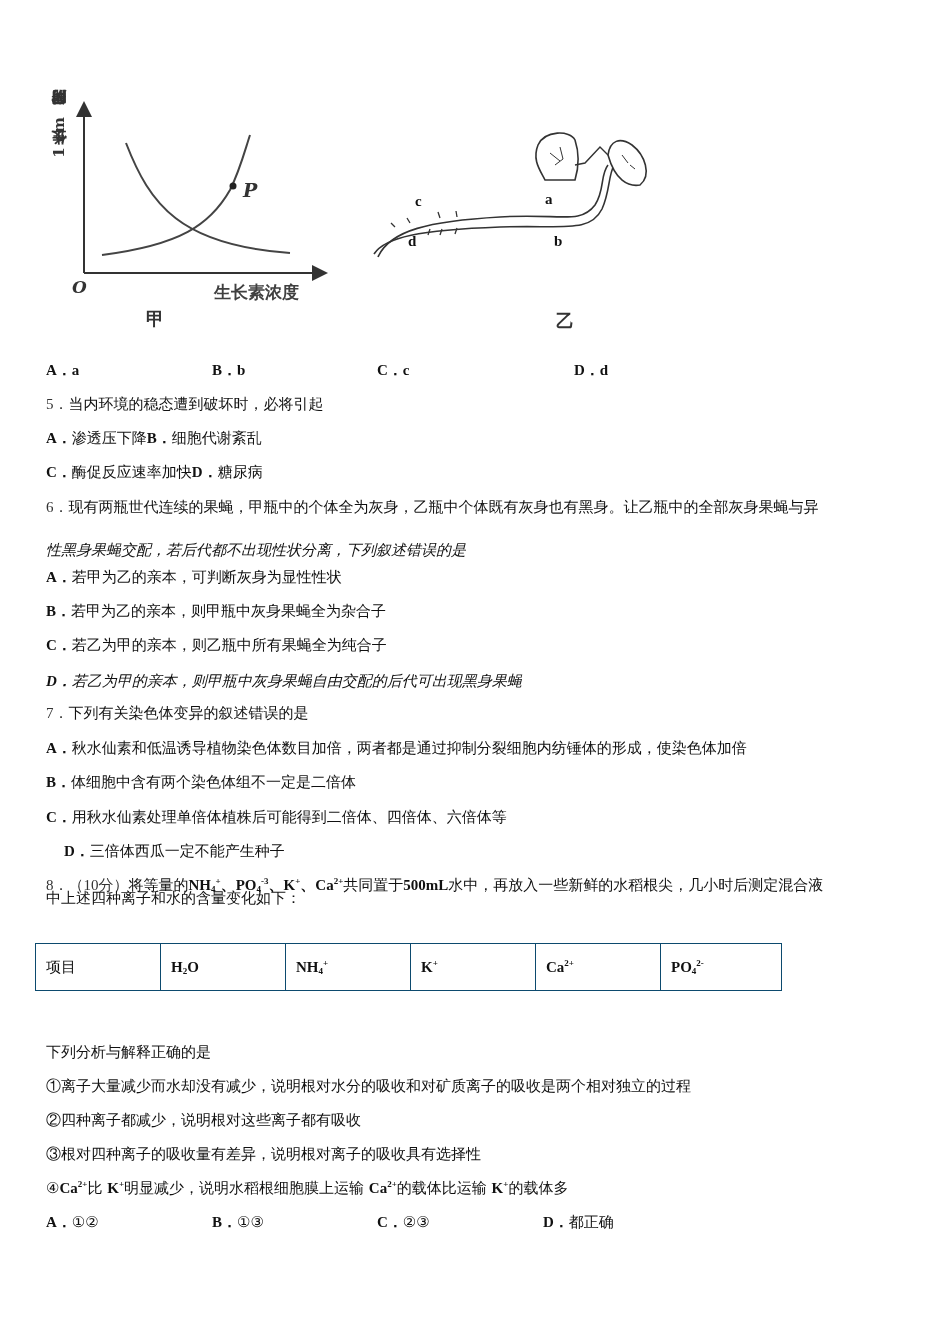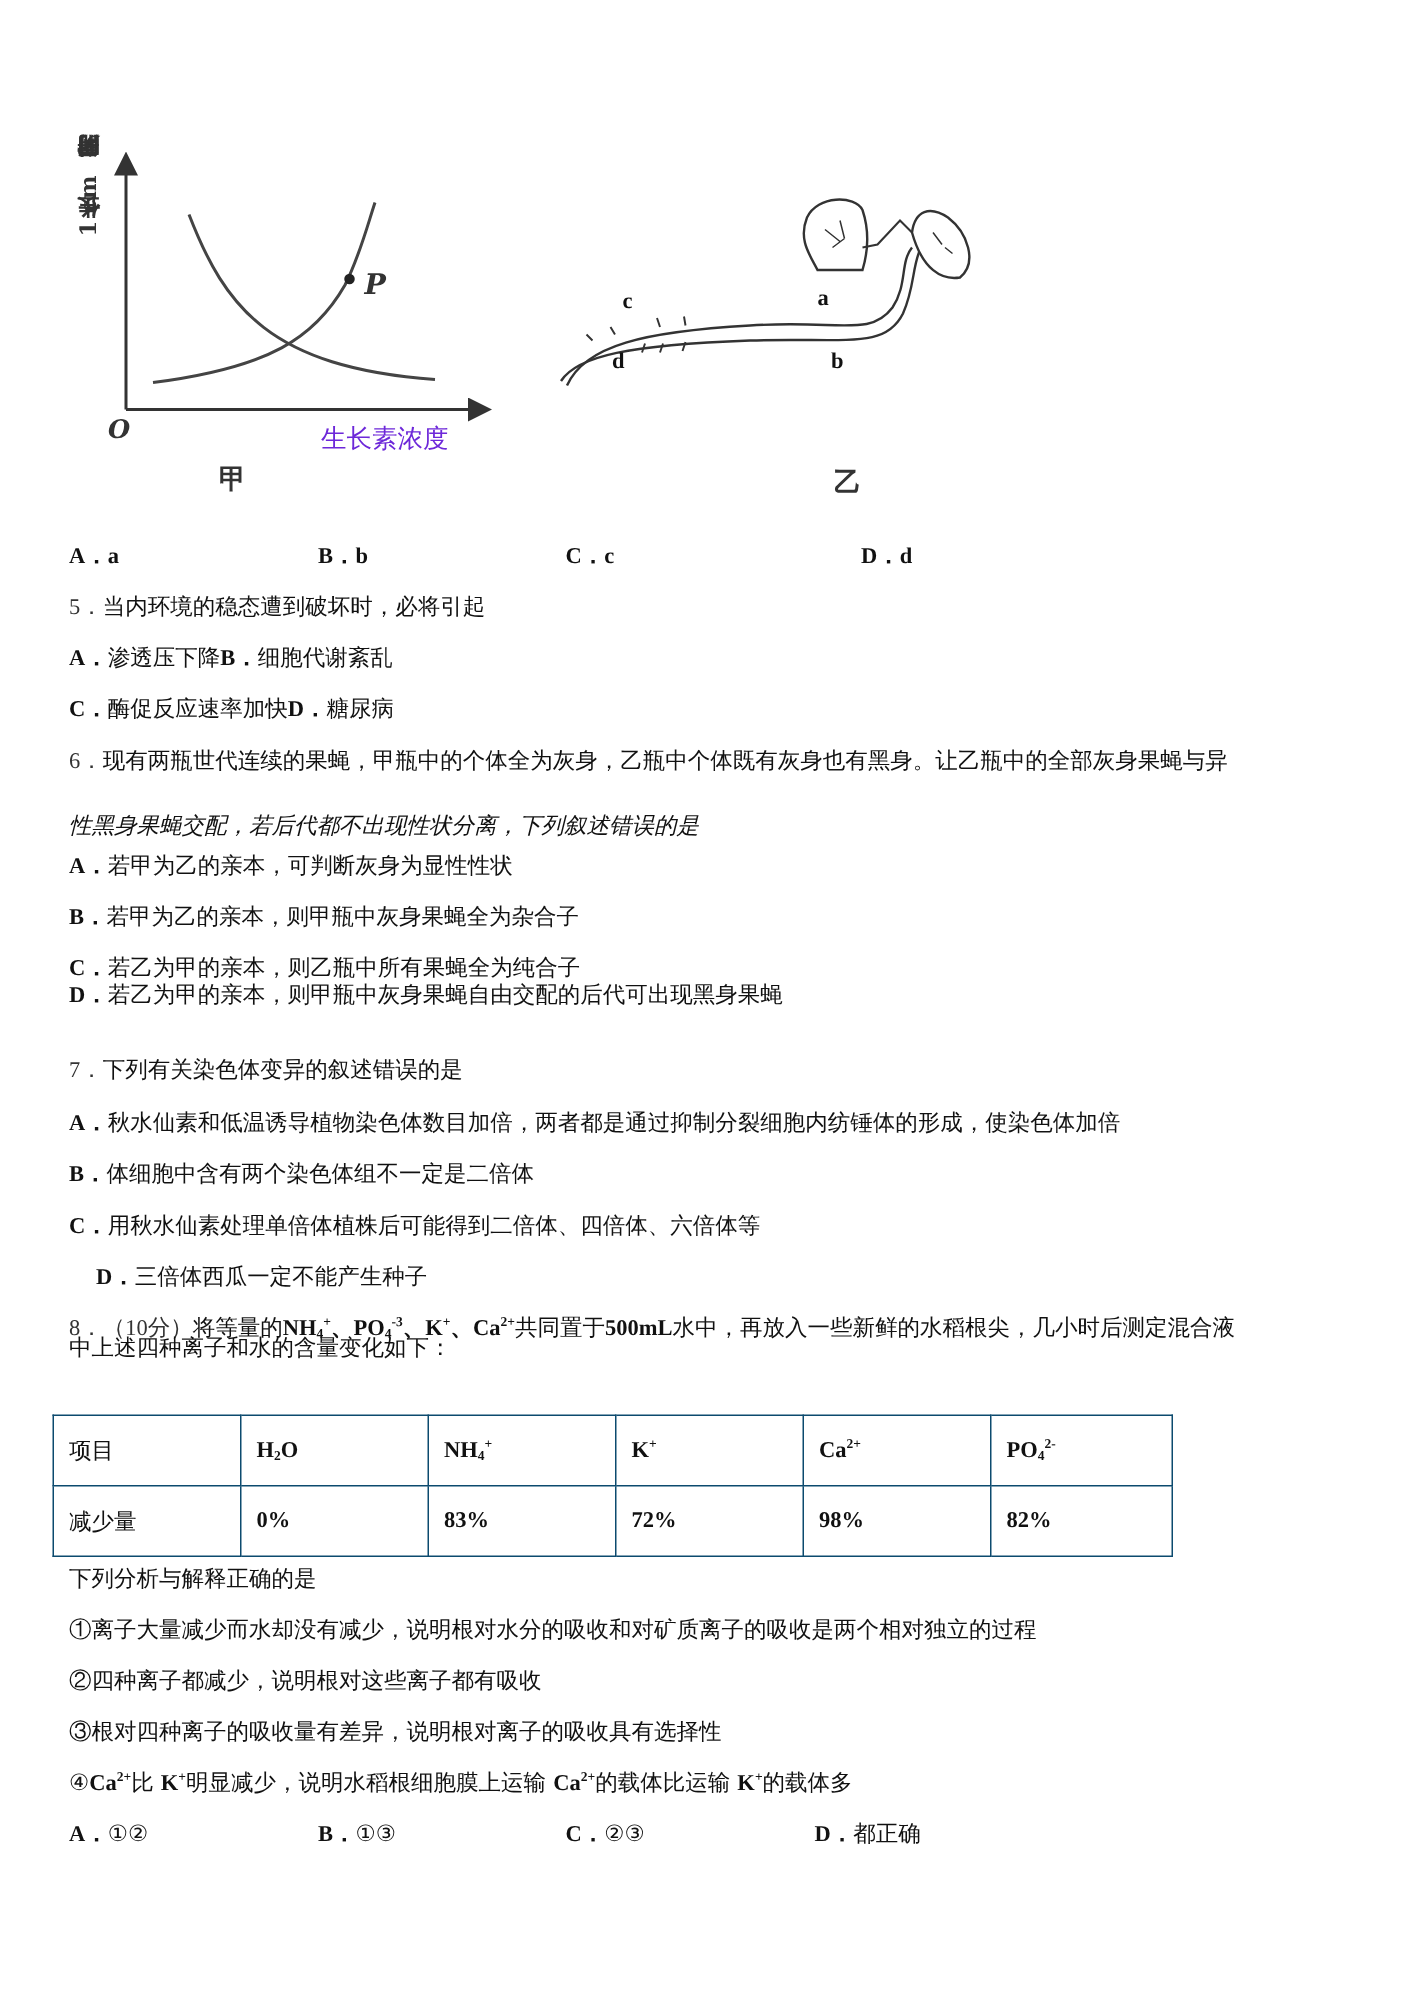--- a/index.html
+++ b/index.html
@@ -41,21 +41,21 @@
     </defs>
     <line x1="44" y1="178" x2="44" y2="14" stroke="#333" stroke-width="2" marker-end="url(#arr)"></line>
     <line x1="44" y1="178" x2="280" y2="178" stroke="#333" stroke-width="2" marker-end="url(#arr)"></line>
     <path d="M86,48 C110,110 140,150 250,158" fill="none" stroke="#444" stroke-width="2"></path>
     <path d="M62,160 C140,150 170,130 190,95 C200,75 205,55 210,40" fill="none" stroke="#444" stroke-width="2"></path>
     <circle cx="193" cy="91" r="3.5" fill="#222"></circle>
   </svg>
   <div style="position:absolute; left:10px; top:22px; writing-mode:vertical-rl; transform:rotate(180deg); font-size:15px; font-weight:bold; color:#333;">生长1 cm所需时间</div>
   <div style="position:absolute; left:203px; top:84px; font-size:19px; font-style:italic; font-weight:bold; color:#333;">P</div>
   <div style="position:absolute; left:32px; top:182px; font-size:17px; font-style:italic; font-weight:bold; color:#333;">O</div>
-  <div style="position:absolute; left:174px; top:186px; font-size:17px; font-weight:normal; color:#6d28d9;">生长素浓度</div>
+  <div style="position:absolute; left:174px; top:186px; font-size:17px; font-weight:bold; color:#404040;">生长素浓度</div>
   <div class="fig-label" style="position:absolute; left:106px; top:212px; color:#333;">甲</div>
 </div>
 
 <div class="figure" style="left:360px; top:125px; width:300px; height:215px;">
   <svg width="300" height="215" viewBox="0 0 300 215">
 
     <path d="M18,132 C30,105 70,96 140,92 C200,88 220,100 235,80 C245,65 240,50 248,40" fill="none" stroke="#333" stroke-width="1.6"></path>
     <path d="M14,129 C25,112 60,105 140,102 C205,100 230,108 242,84 C250,66 248,52 254,40" fill="none" stroke="#333" stroke-width="1.6"></path>
 
     <path d="M35,102 l-4,-4 M50,98 l-3,-5 M80,93 l-2,-6 M97,92 l-1,-6" stroke="#333" stroke-width="1.3"></path>
@@ -97,21 +97,21 @@
   <span><span class="b">C．</span><span>酶促反应速率加快</span></span><span><span class="b">D．</span><span>糖尿病</span></span>
 </div>
 
 <div class="line" style="top:497px;">
   <span class="qnum">6．</span><span>现有两瓶世代连续的果蝇，甲瓶中的个体全为灰身，乙瓶中个体既有灰身也有黑身。让乙瓶中的全部灰身果蝇与异</span>
 </div>
 <div class="line" style="top:540px;font-style:italic;">性黑身果蝇交配，若后代都不出现性状分离，下列叙述错误的是</div>
 <div class="line" style="top:567px;"><span class="b">A．</span><span>若甲为乙的亲本，可判断灰身为显性性状</span></div>
 <div class="line" style="top:601px;"><span class="b">B．</span><span>若甲为乙的亲本，则甲瓶中灰身果蝇全为杂合子</span></div>
 <div class="line" style="top:635px;"><span class="b">C．</span><span>若乙为甲的亲本，则乙瓶中所有果蝇全为纯合子</span></div>
-<div class="line" style="top:653px;"><span class="b">D．</span><span>若乙为甲的亲本，则甲瓶中灰身果蝇自由交配的后代可出现黑身果蝇</span></div>
+<div class="line" style="top:671px;font-style:italic;"><span class="b">D．</span><span>若乙为甲的亲本，则甲瓶中灰身果蝇自由交配的后代可出现黑身果蝇</span></div>
 
 <div class="line" style="top:703px;">
   <span class="qnum">7．</span><span>下列有关染色体变异的叙述错误的是</span>
 </div>
 <div class="line" style="top:738px;"><span class="b">A．</span><span>秋水仙素和低温诱导植物染色体数目加倍，两者都是通过抑制分裂细胞内纺锤体的形成，使染色体加倍</span></div>
 <div class="line" style="top:772px;"><span class="b">B．</span><span>体细胞中含有两个染色体组不一定是二倍体</span></div>
 <div class="line" style="top:807px;"><span class="b">C．</span><span>用秋水仙素处理单倍体植株后可能得到二倍体、四倍体、六倍体等</span></div>
 <div class="line" style="top:841px;margin-left:18px;"><span class="b">D．</span><span>三倍体西瓜一定不能产生种子</span></div>
 
 <div class="line" style="top:875px;">
@@ -122,28 +122,20 @@
 <table class="data">
   <tbody>
       <tr>
     <td style="width:114px">项目</td>
     <td style="width:114px" class="ser">H<sub>2</sub>O</td>
     <td style="width:114px" class="ser">NH<sub>4</sub><sup>+</sup></td>
     <td style="width:114px" class="ser">K<sup>+</sup></td>
     <td style="width:114px" class="ser">Ca<sup>2+</sup></td>
     <td class="ser">PO<sub>4</sub><sup>2-</sup></td>
   </tr>
-  <tr>
-    <td>减少量</td>
-    <td class="ser">0%</td>
-    <td class="ser">83%</td>
-    <td class="ser">72%</td>
-    <td class="ser">98%</td>
-    <td class="ser">82%</td>
-  </tr>
 </tbody>
   </table>
 
 <div class="line" style="top:1042px;">下列分析与解释正确的是</div>
 <div class="line" style="top:1076px;">①离子大量减少而水却没有减少，说明根对水分的吸收和对矿质离子的吸收是两个相对独立的过程</div>
 <div class="line" style="top:1110px;">②四种离子都减少，说明根对这些离子都有吸收</div>
 <div class="line" style="top:1144px;">③根对四种离子的吸收量有差异，说明根对离子的吸收具有选择性</div>
 <div class="line" style="top:1178px;">
   <span>④</span><span class="ser">Ca</span><sup class="ser">2+</sup><span>比 </span><span class="ser">K</span><sup class="ser">+</sup><span>明显减少，说明水稻根细胞膜上运输 </span><span class="ser">Ca</span><sup class="ser">2+</sup><span>的载体比运输 </span><span class="ser">K</span><sup class="ser">+</sup><span>的载体多</span>
 </div>

